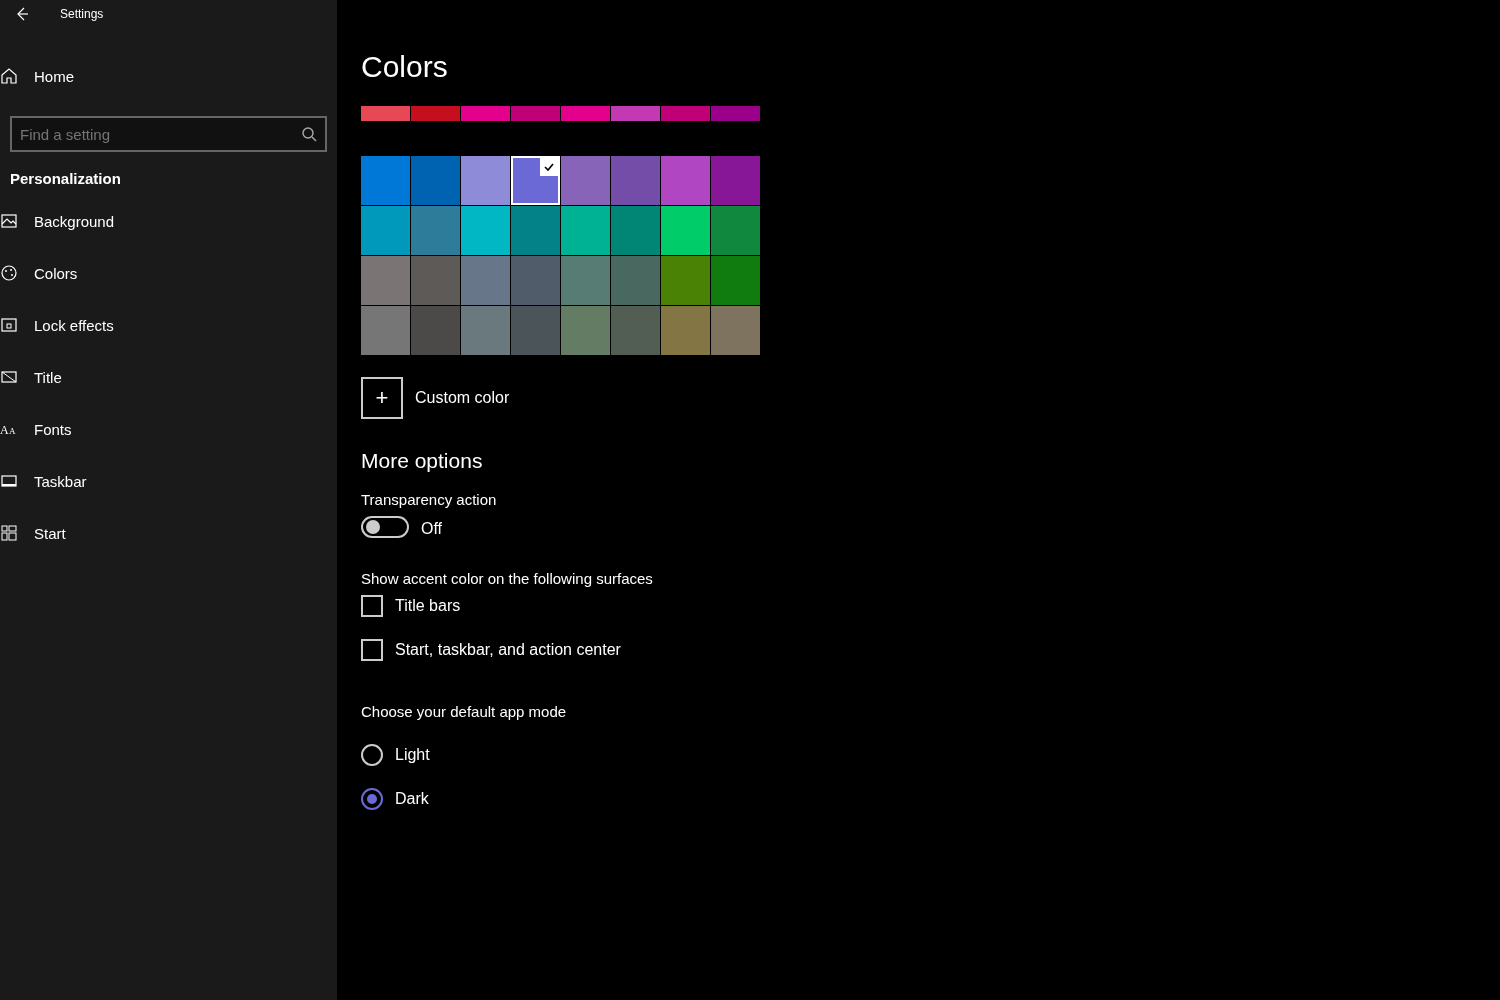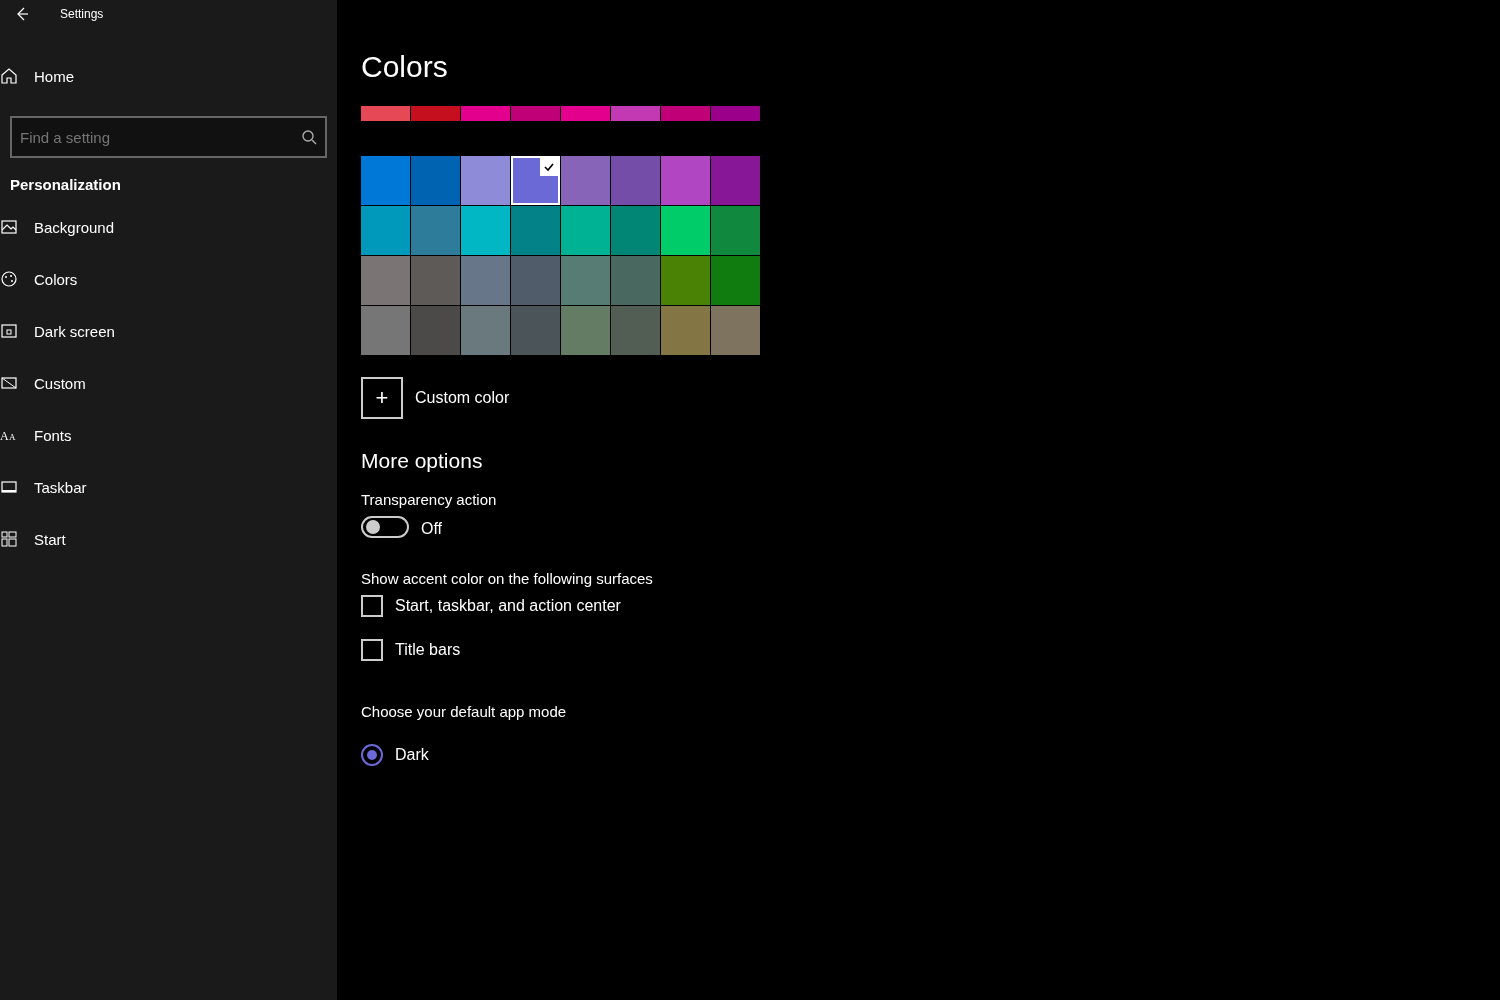--- a/index.html
+++ b/index.html
@@ -42,21 +42,21 @@
     height: 52px;
     padding-left: 0;
     font-size: 15px;
     cursor: pointer;
   }
   .nav-item .ico { width: 28px; display:flex; align-items:center; justify-content:flex-start; }
   .nav-item span.lbl { margin-left: 6px; }
   .home-item { margin-top: 22px; }
   .searchbox {
     margin: 14px 10px 0 10px;
-    height: 42px;
+    height: 36px;
     border: 2px solid #666;
     background: #111;
     display: flex;
     align-items: center;
     padding: 0 8px;
   }
   .searchbox input {
     flex: 1;
     background: transparent;
     border: none;
@@ -200,30 +200,30 @@
     </span>
     <span class="lbl">Colors</span>
   </div>
   <div class="nav-item">
     <span class="ico">
       <svg width="18" height="18" viewBox="0 0 18 18">
           <rect x="2" y="3" width="14" height="12" stroke="#fff" stroke-width="1.2" fill="none"></rect>
           <rect x="7" y="8" width="4" height="4" stroke="#fff" stroke-width="1" fill="none"></rect>
         </svg>
     </span>
-    <span class="lbl">Dark screen</span>
+    <span class="lbl">Lock effects</span>
   </div>
   <div class="nav-item">
     <span class="ico">
       <svg width="18" height="18" viewBox="0 0 18 18">
           <rect x="2" y="4" width="14" height="10" stroke="#fff" stroke-width="1.2" fill="none"></rect>
           <path d="M2 4 L16 14" stroke="#fff" stroke-width="1"></path>
         </svg>
     </span>
-    <span class="lbl">Custom</span>
+    <span class="lbl">Title</span>
   </div>
   <div class="nav-item">
     <span class="ico">
       <svg width="18" height="16" viewBox="0 0 18 16">
           <text x="0" y="13" font-size="12" fill="#fff" font-family="Segoe UI">A</text>
           <text x="9" y="13" font-size="9" fill="#fff" font-family="Segoe UI">A</text>
         </svg>
     </span>
     <span class="lbl">Fonts</span>
   </div>
@@ -314,26 +314,30 @@
   <div class="toggle-row">
     <div class="toggle">
         <div class="knob"></div>
       </div>
     <span>Off</span>
   </div>
 
   <div class="label-txt" style="">Show accent color on the following surfaces</div>
   <div class="check-row">
     <div class="chkbox"></div>
-    <span>Start, taskbar, and action center</span>
+    <span>Title bars</span>
   </div>
   <div class="check-row">
     <div class="chkbox"></div>
-    <span>Title bars</span>
+    <span>Start, taskbar, and action center</span>
   </div>
 
   <div class="gap"></div>
   <div class="label-txt" style="margin-bottom:24px;">Choose your default app mode</div>
   <div class="radio-row">
+    <div class="radio"></div>
+    <span>Light</span>
+  </div>
+  <div class="radio-row">
     <div class="radio sel"></div>
     <span>Dark</span>
   </div>
 </div>
 
 </body></html>

